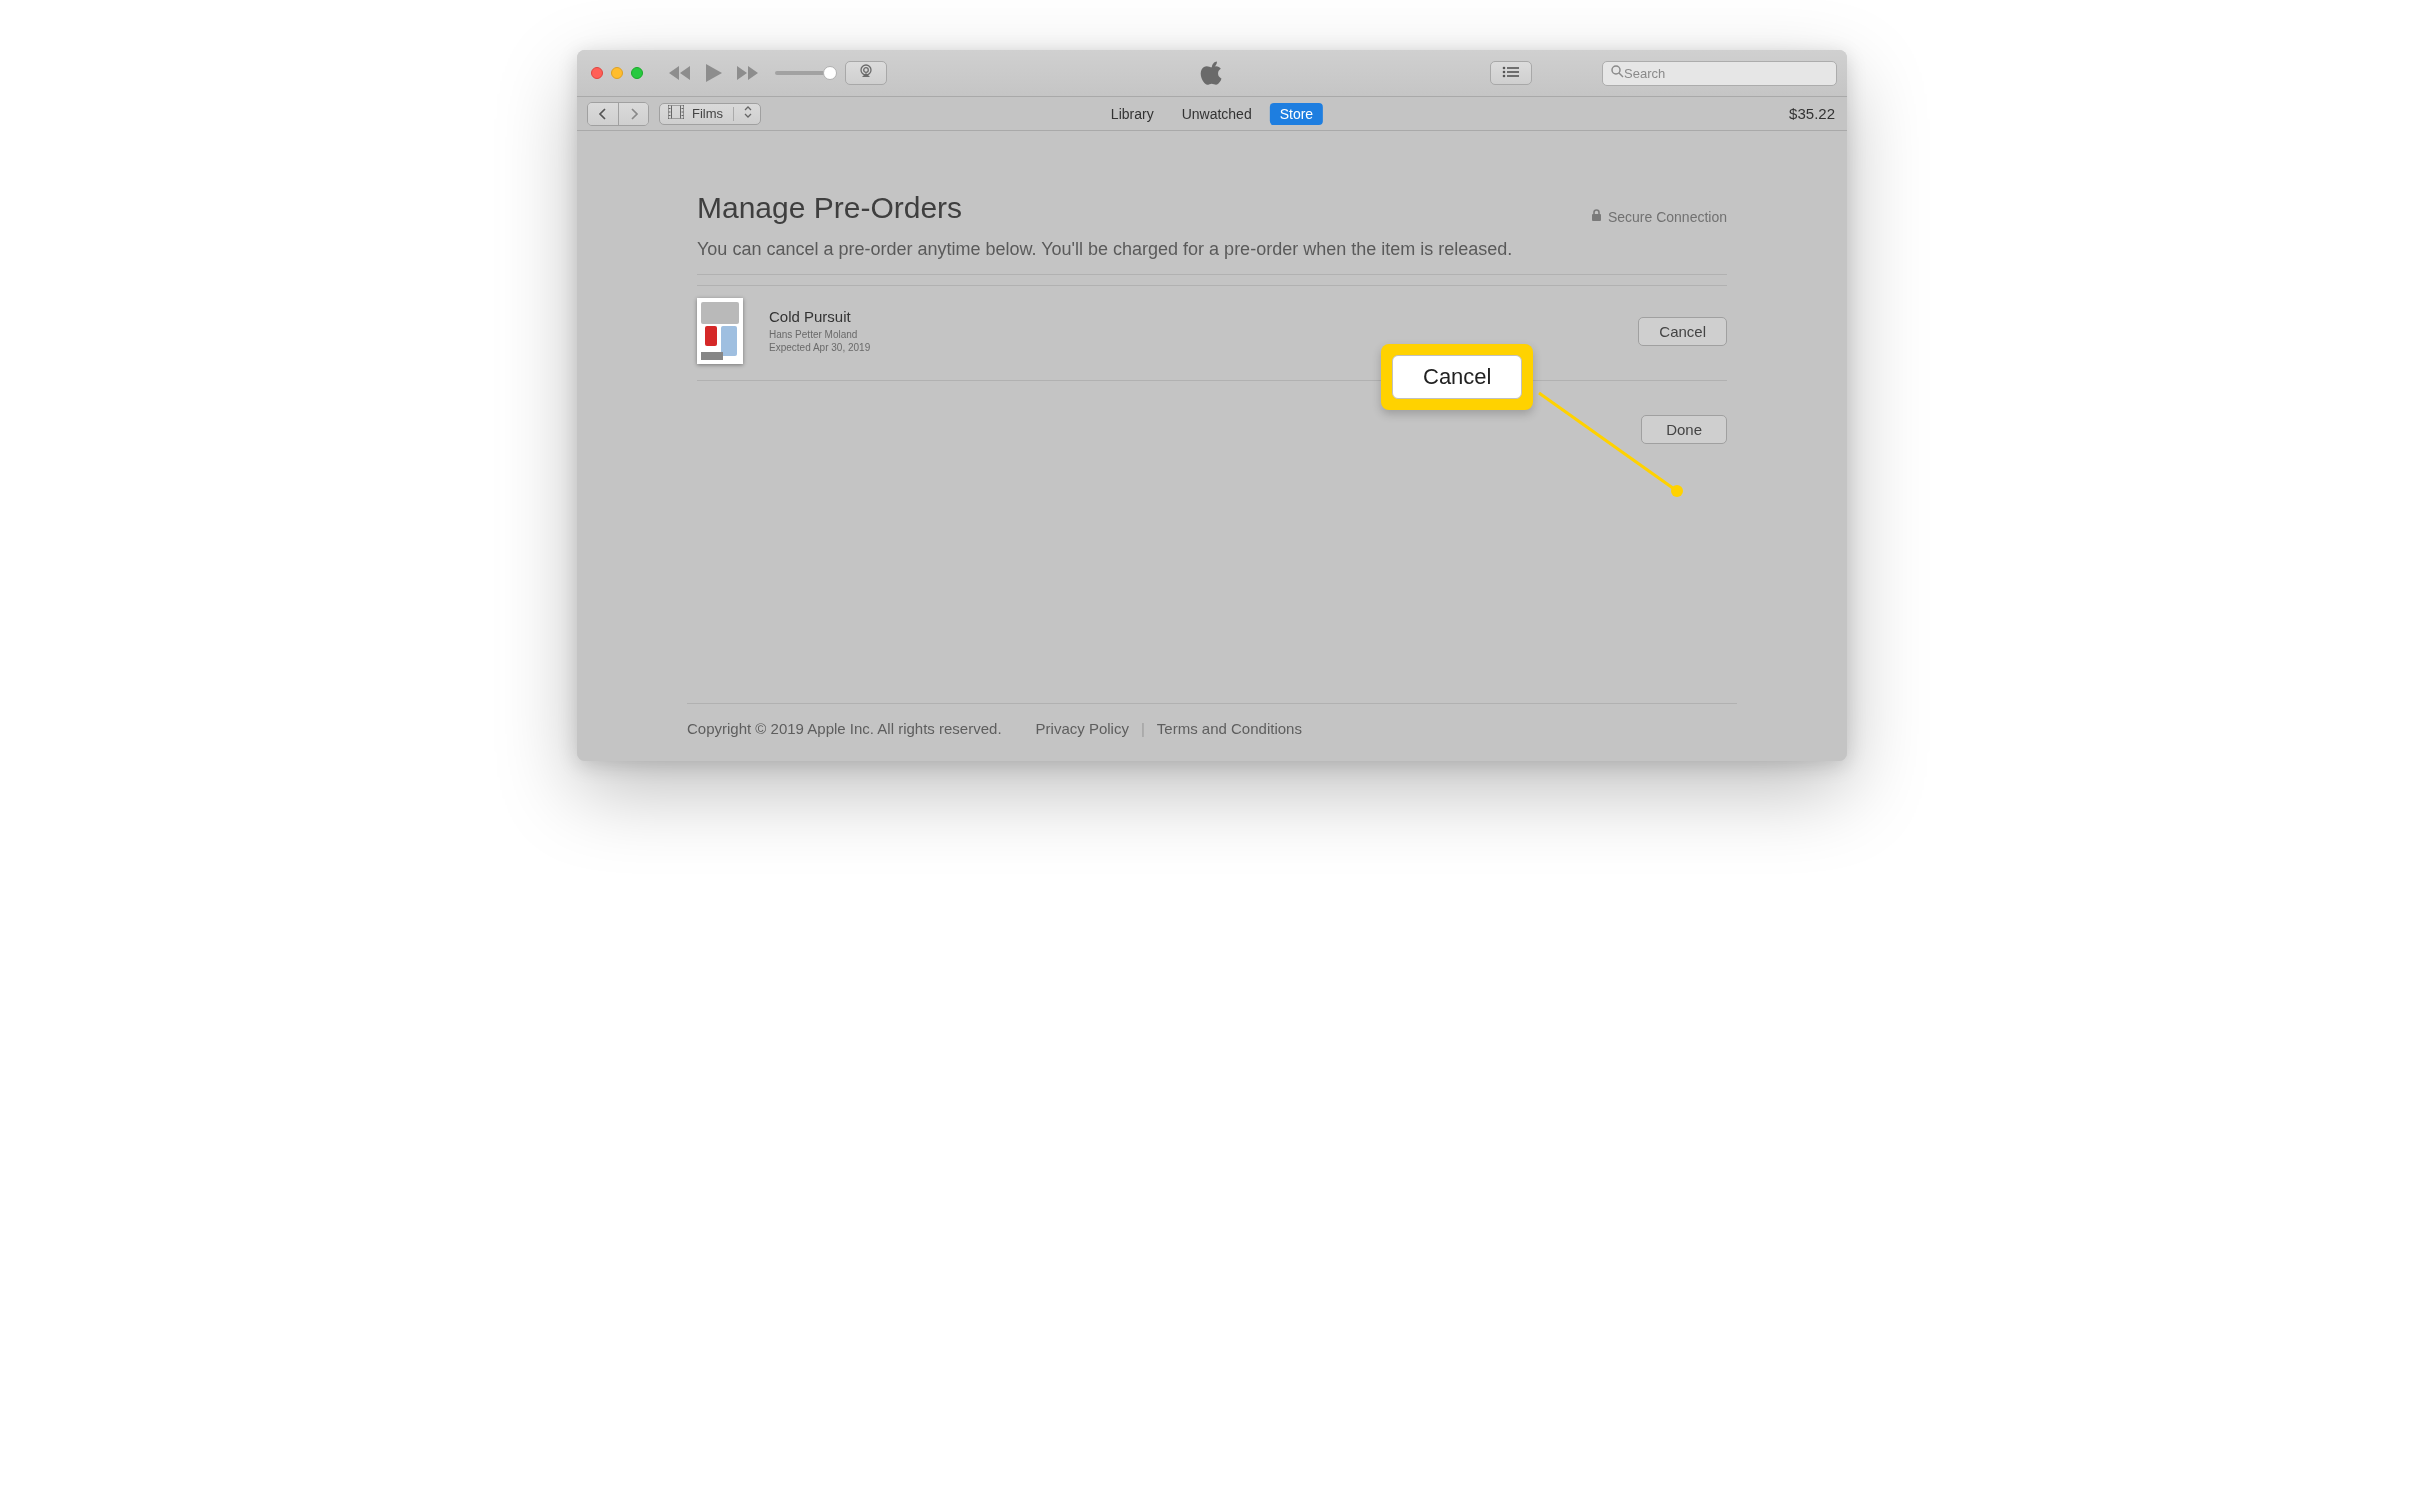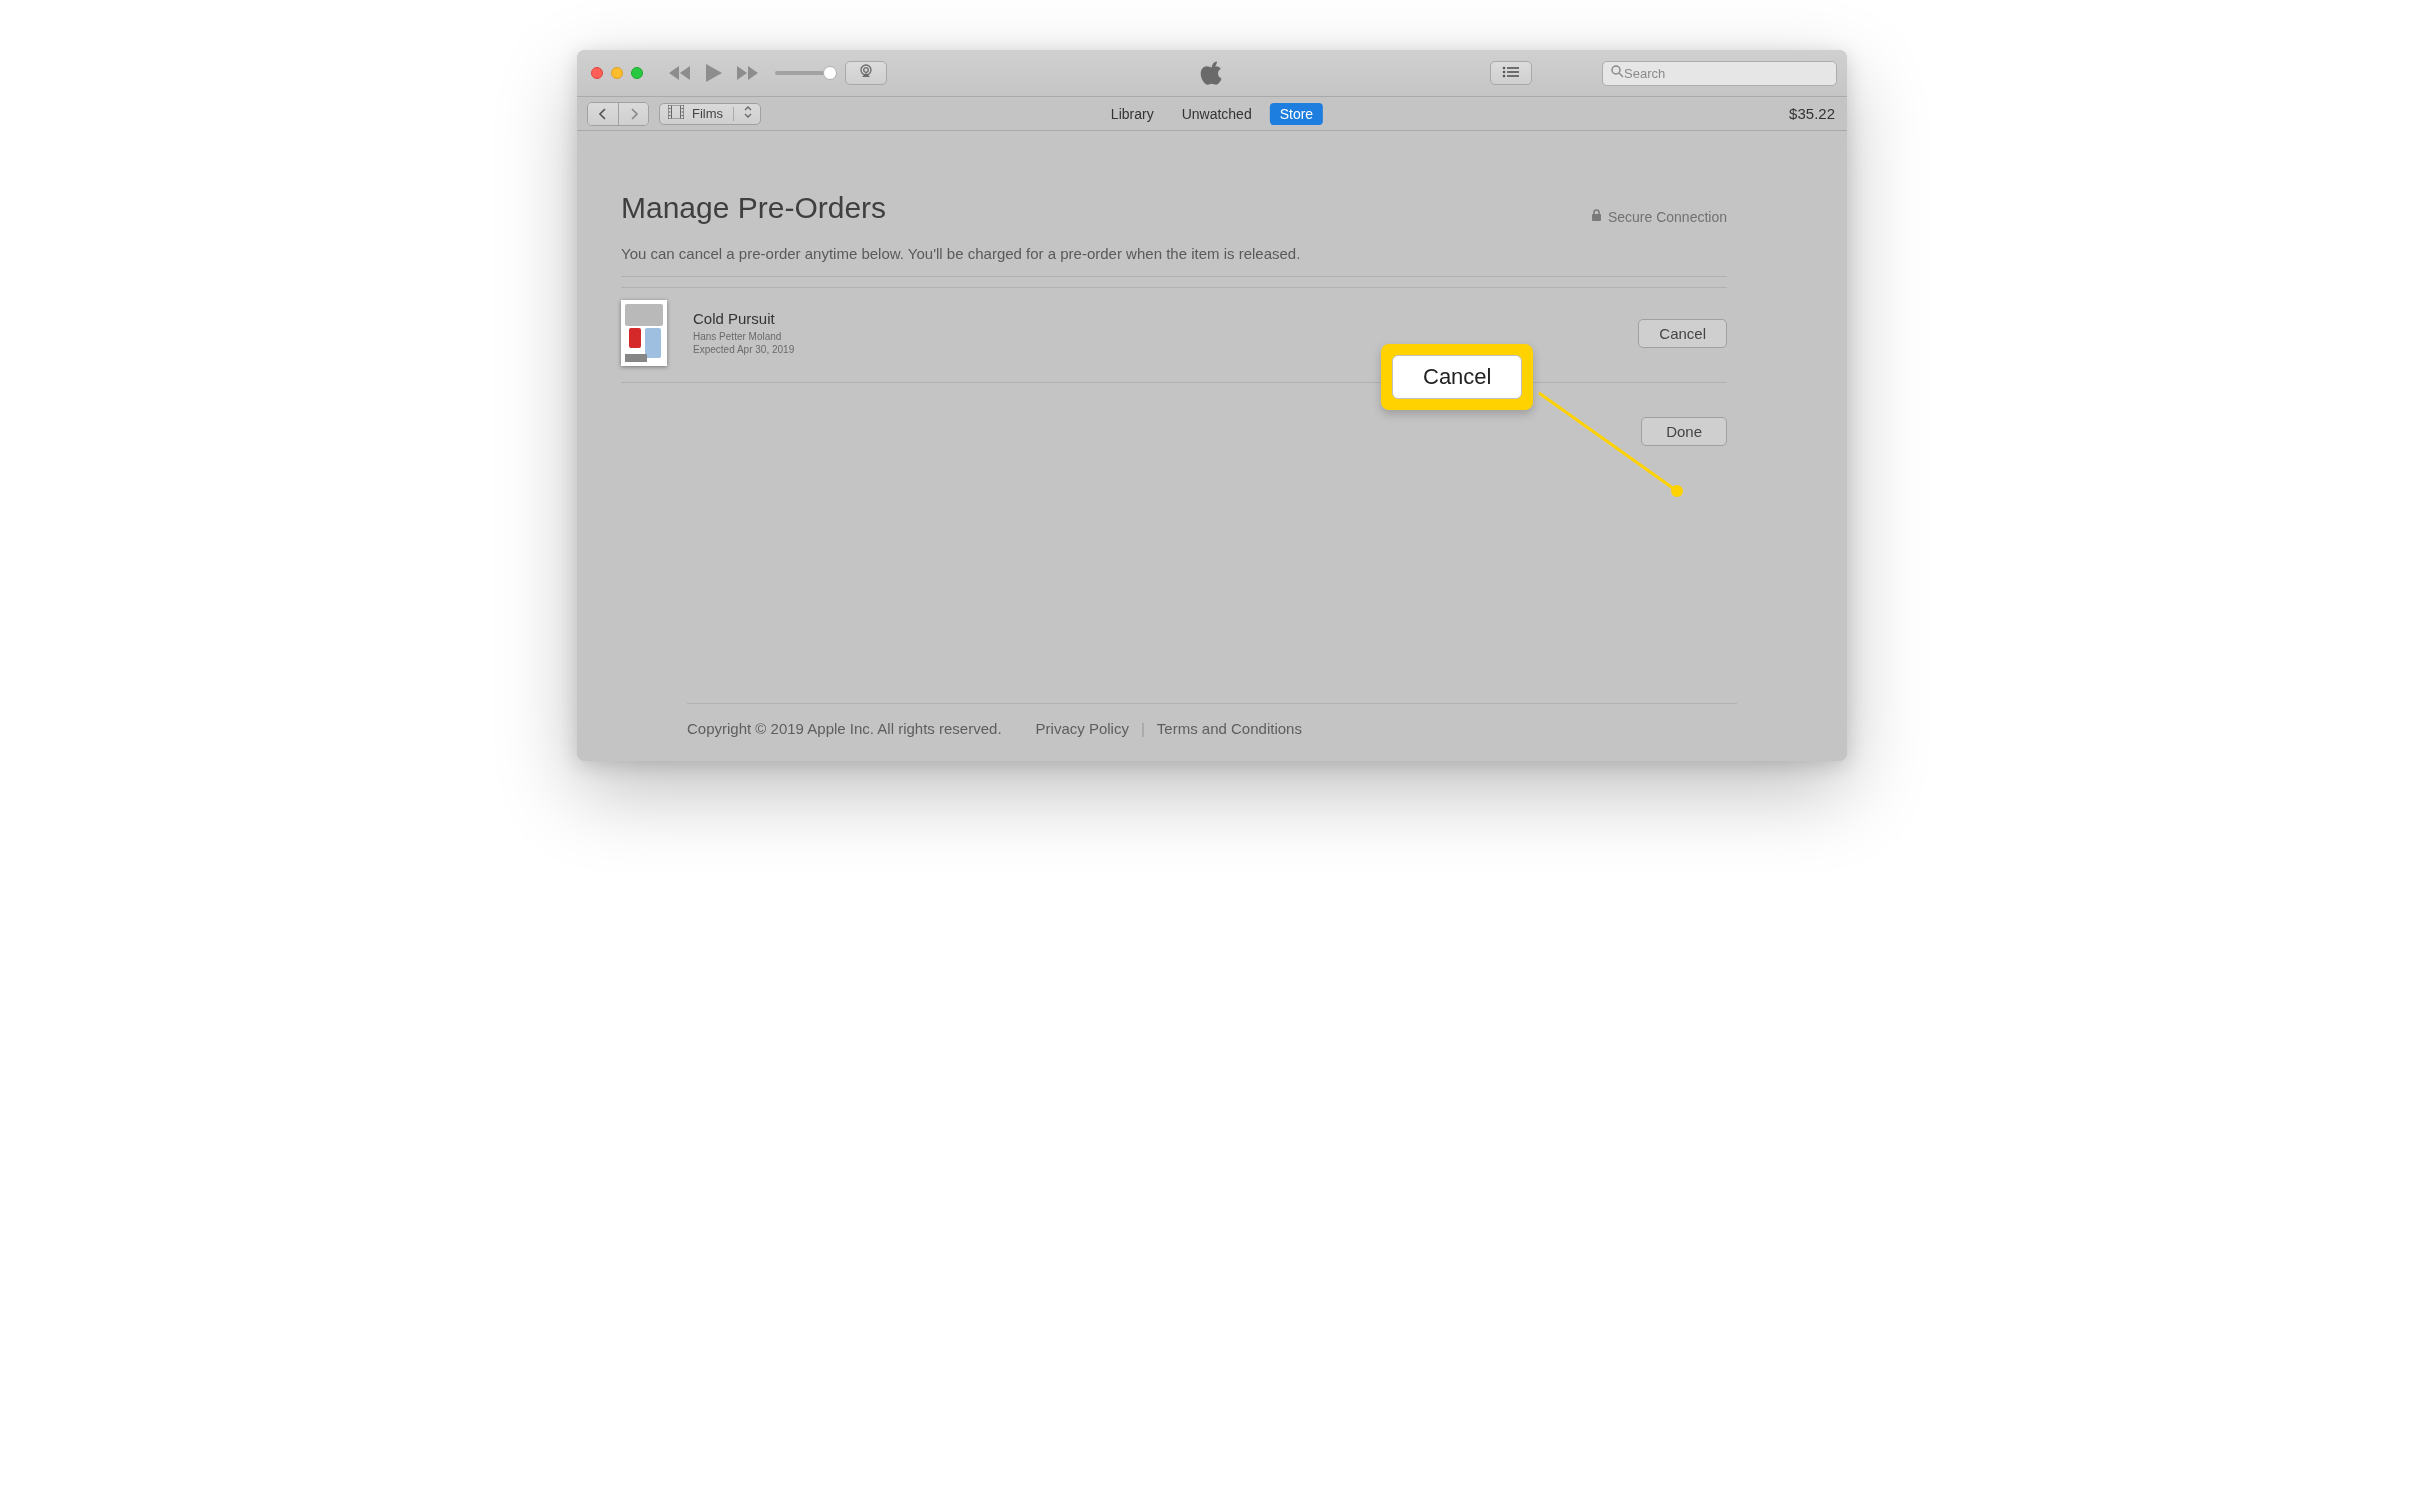--- a/index.html
+++ b/index.html
@@ -112,29 +112,29 @@
 
   
   .content {
     background:#c4c4c4;
     min-height: 630px;
     padding: 0 0 30px 0;
     border-radius: 0 0 8px 8px;
     position: relative;
   }
   .inner {
-    padding: 60px 120px 10px 44px;
+    padding: 60px 120px 10px 120px;
     color:#4a4a4a;
   }
   .page-title {
     font-size: 30px; color:#3f3f3f; font-weight:400;
   }
   .header-row { display:flex; justify-content:space-between; align-items:flex-end; }
   .secure { font-size: 14px; color:#717171; display:flex; align-items:center; gap:6px;}
-  .subtitle { font-size: 15px; margin-top: 20px; color:#5a5a5a; }
+  .subtitle { font-size: 18px; margin-top: 14px; color:#5a5a5a; }
   .hr { height:1px; background:#b1b1b1; margin-top: 14px; }
 
   .section-label { margin-top: 36px; font-size: 14px; font-weight:700; color:#5a5a5a; letter-spacing:0.3px; }
 
   .row { display:flex; align-items:center; gap: 26px; padding: 12px 0; }
   .poster {
     width: 46px; height: 66px; background:#fff;
     box-shadow: 0 1px 4px rgba(0,0,0,0.4);
     position:relative; overflow:hidden; font-size:0;
   }

